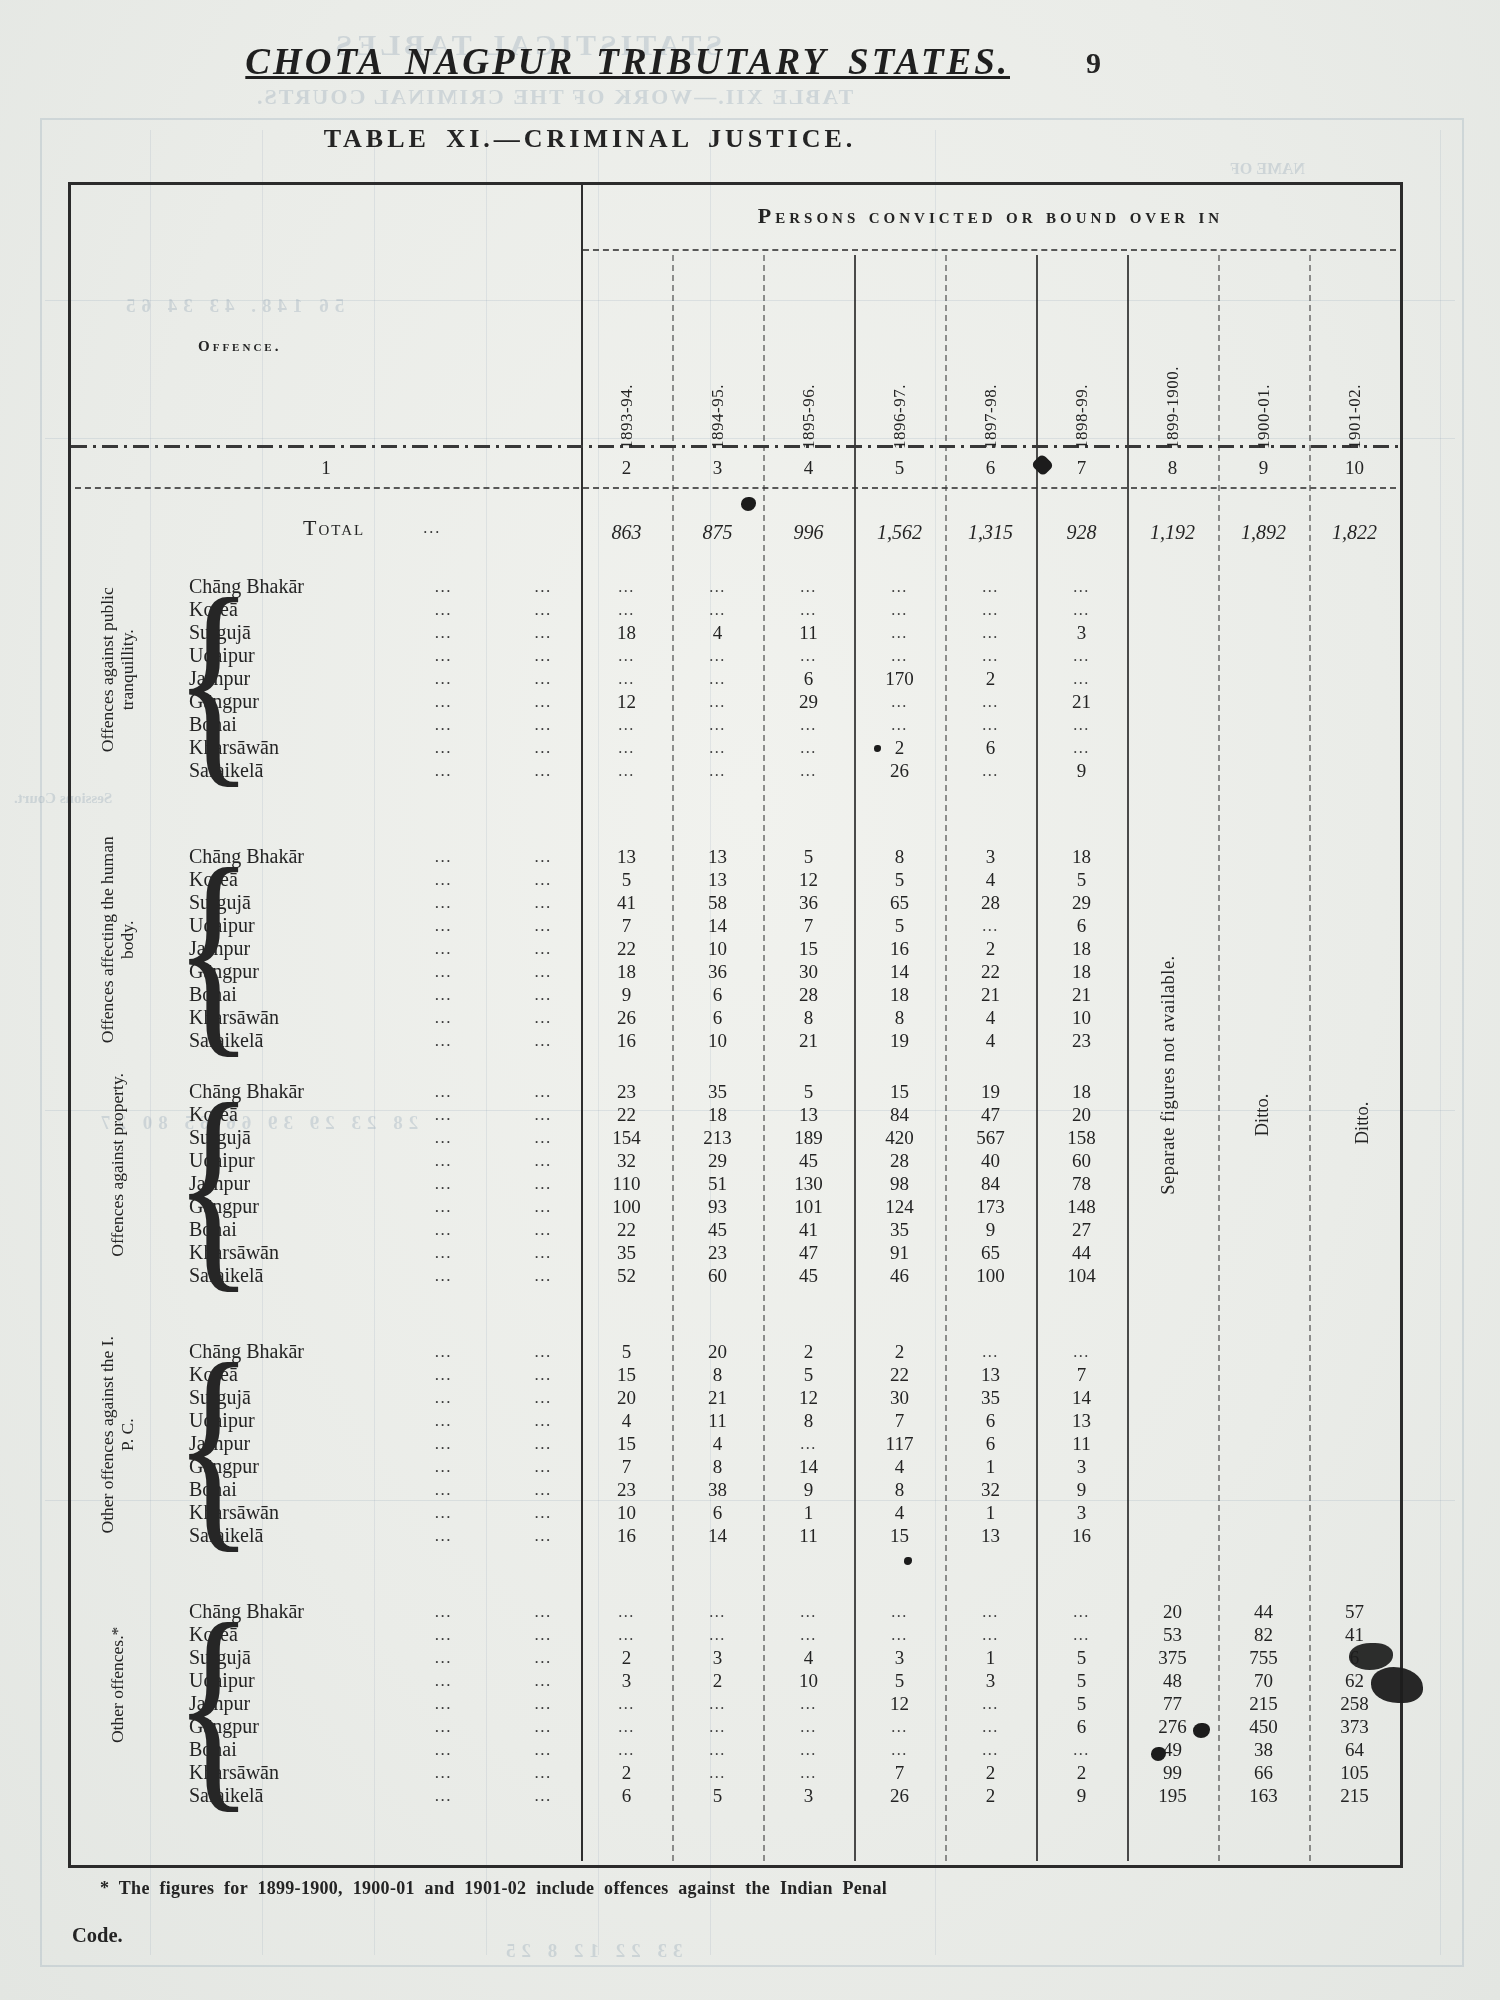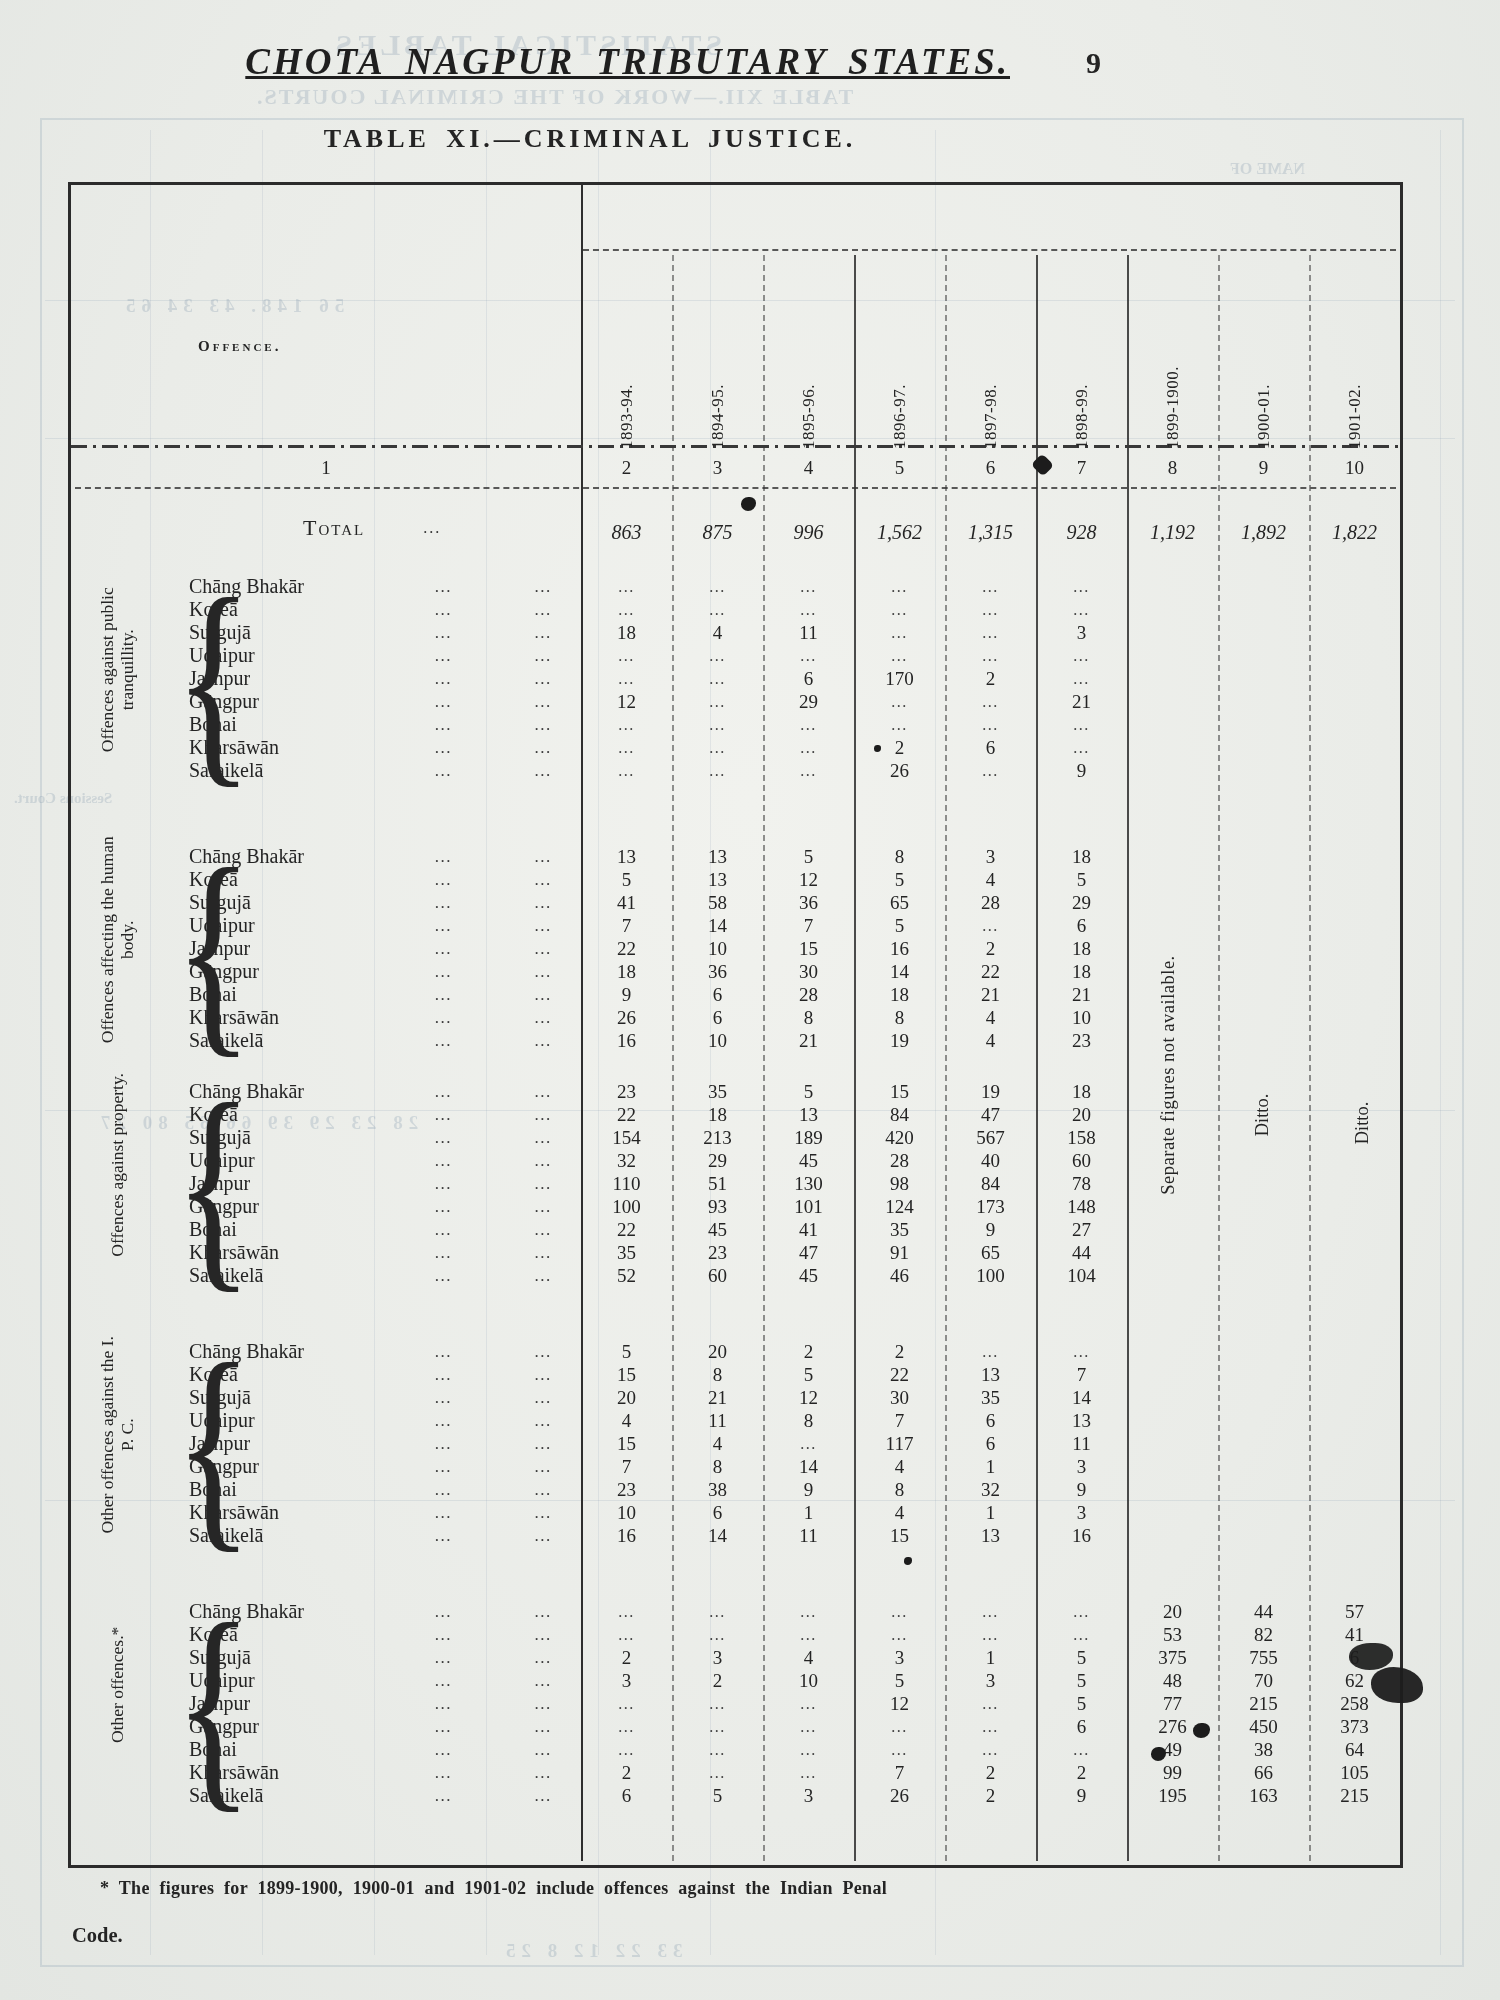--- a/index.html
+++ b/index.html
@@ -115,20 +115,21 @@
     <div class="vsep dash" style="left:874px;"></div>
     <div class="vsep solid1" style="left:965px;"></div>
     <div class="vsep solid1" style="left:1056px;"></div>
     <div class="vsep dash" style="left:1147px;"></div>
     <div class="vsep dash" style="left:1238px;"></div>
 
     <div class="hline-dash" style="left:512px;right:4px;top:64px;"></div>
     <div class="hline-dashdot" style="top:260px;"></div>
     <div class="hline-dash" style="left:4px;right:4px;top:302px;"></div>
 
+    <div class="span-h">Persons convicted or bound over in</div>
     <div class="offence-h">Offence.</div>
     <div class="years" id="years">
         <div class="ylab">
           <span>1893-94.</span>
         </div>
         <div class="ylab">
           <span>1894-95.</span>
         </div>
         <div class="ylab">
           <span>1895-96.</span>

